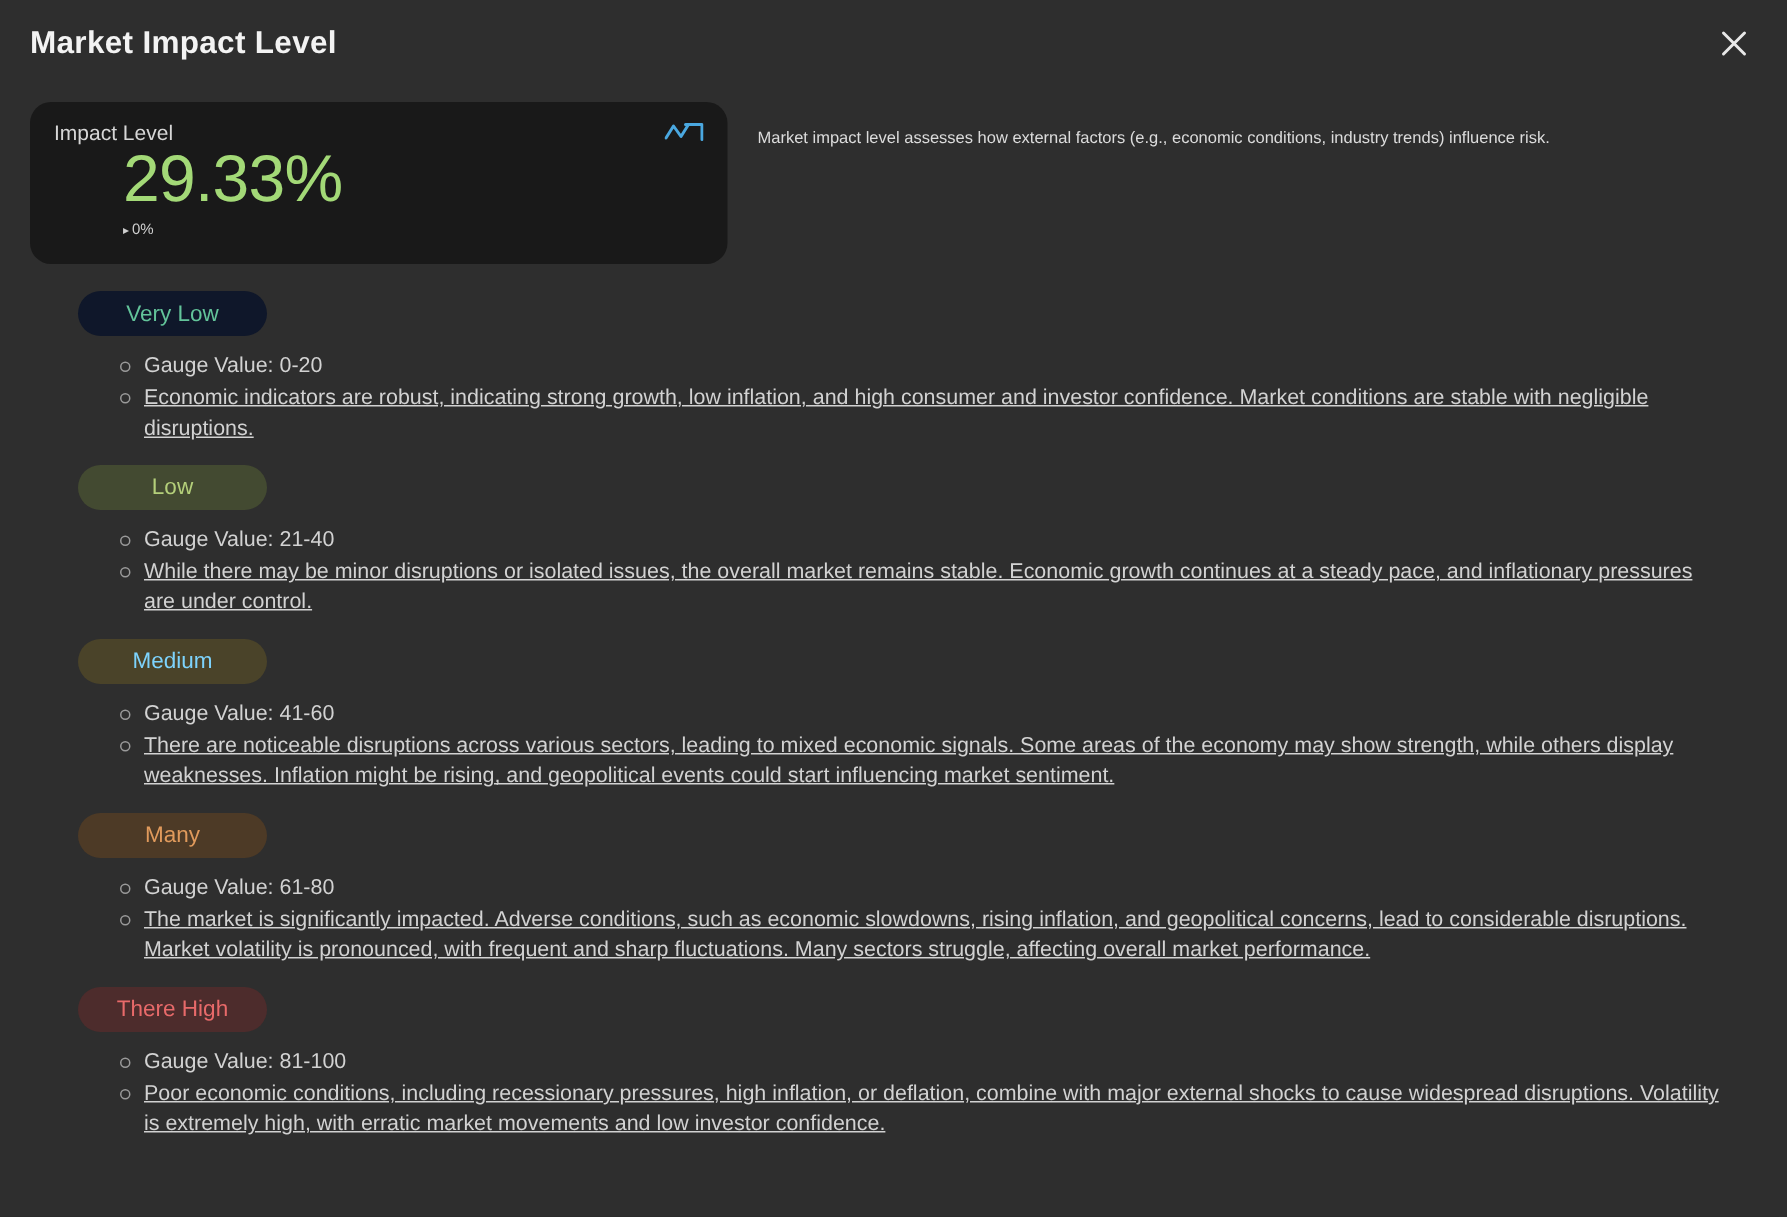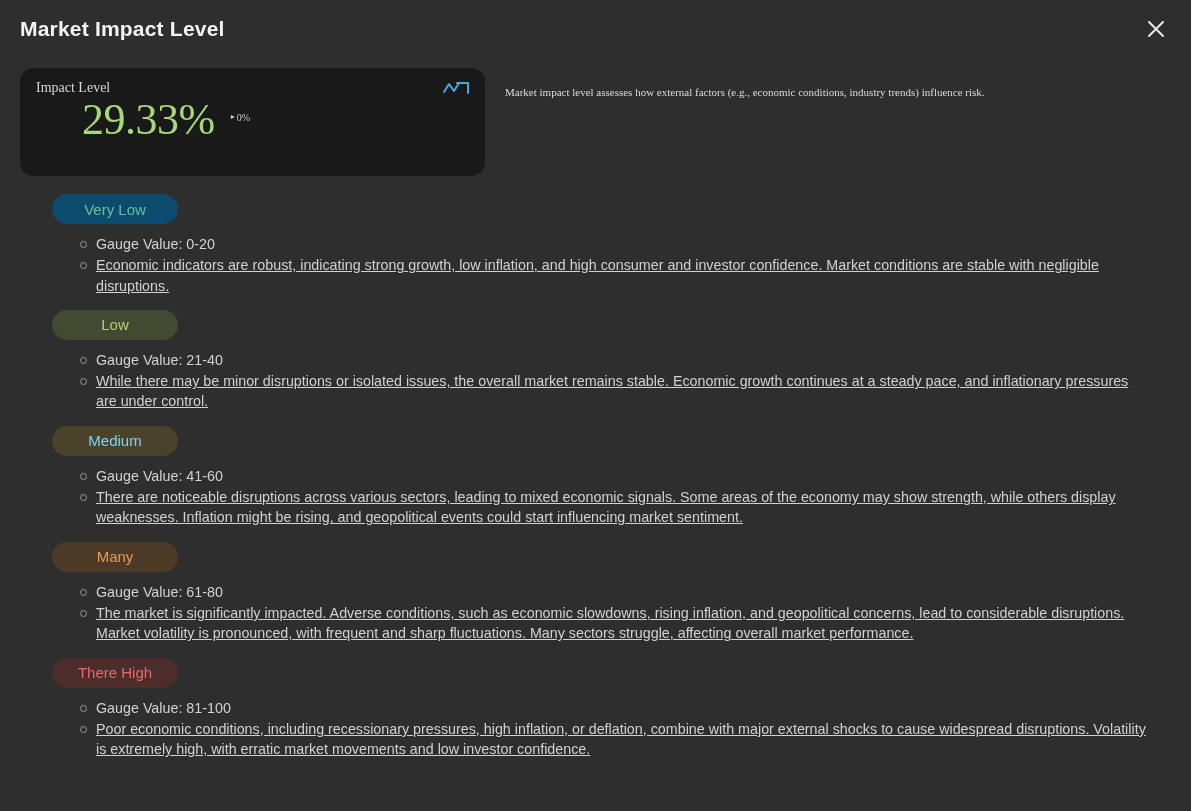--- a/index.html
+++ b/index.html
@@ -41,21 +41,20 @@
     padding: 0;
     margin-top: -2px;
   }
   .close-btn svg { display: block; }
 
   .top-row {
     display: flex;
     align-items: flex-start;
     padding: 16px 20px 0 20px;
     gap: 20px;
-    font-family: Liberation Serif, serif;
   }
   .impact-card {
     width: 465px;
     height: 108px;
     background: #191919;
     border-radius: 14px;
     padding: 12px 16px 10px 16px;
     position: relative;
     flex: 0 0 auto;
   }
@@ -66,24 +65,25 @@
   }
   .impact-label {
     font-size: 14px;
     color: #d6d6d6;
     font-weight: normal;
   }
   .spark-icon { color: #4aa8e0; }
   .spark-icon svg { display: block; }
   .impact-value-row {
     display: flex;
-    align-items: center;
-    gap: 16px;
+    align-items: flex-start;
+    gap: 6px;
     margin-top: 2px;
     padding-left: 46px;
+    flex-direction: column;
   }
   .impact-value {
     font-size: 44px;
     font-weight: normal;
     color: #a3d977;
     line-height: 1;
     letter-spacing: -0.5px;
   }
   .impact-delta {
     display: flex;
@@ -181,21 +181,21 @@
           <span>0%</span>
         </div>
       </div>
     </div>
     <div class="impact-desc">Market impact level assesses how external factors (e.g., economic conditions, industry trends) influence risk.</div>
   </div>
 
   <div class="levels">
 
     <div class="level-block">
-      <div class="badge" style="background:#0c4a6e;color:#63c49a;">Very Low</div>
+      <div class="badge" style="background:#0f172a;color:#63c49a;">Very Low</div>
       <ul class="level-list">
         <li>Gauge Value: 0-20</li>
         <li class="desc">Economic indicators are robust, indicating strong growth, low inflation, and high consumer and investor confidence. Market conditions are stable with negligible disruptions.</li>
       </ul>
     </div>
 
     <div class="level-block">
       <div class="badge" style="background:#434a31;color:#b4cf7a;">Low</div>
       <ul class="level-list">
         <li>Gauge Value: 21-40</li>

